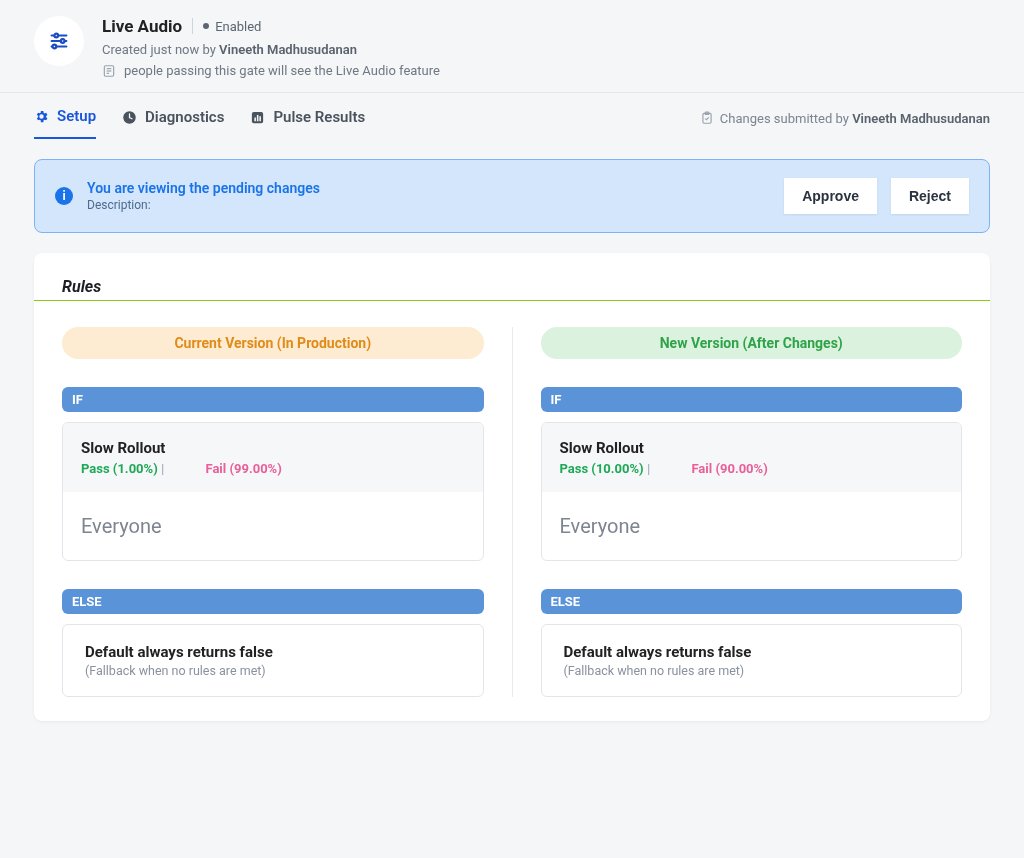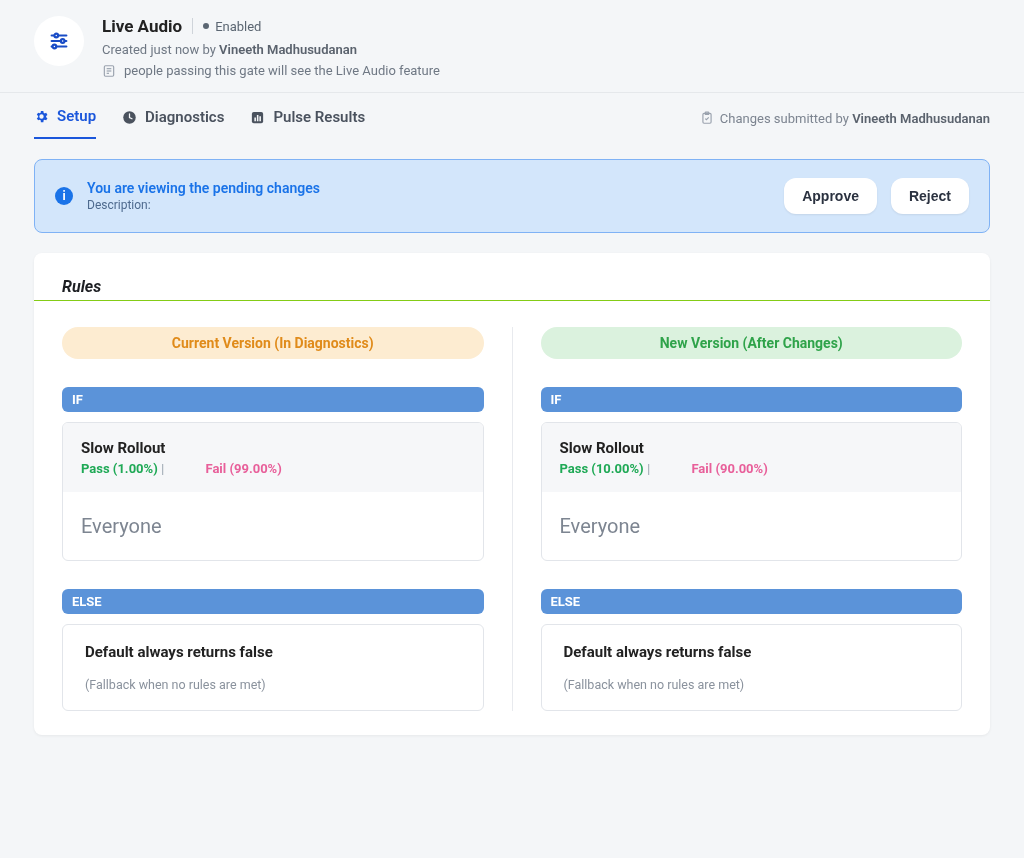--- a/index.html
+++ b/index.html
@@ -50,21 +50,21 @@
   }
   .banner-icon {
     width: 18px; height: 18px; border-radius: 50%; background: #1a73e8; color: #fff;
     display: flex; align-items: center; justify-content: center; font-size: 12px; font-weight: 700; flex-shrink: 0;
   }
   .banner-text { flex: 1; display: flex; flex-direction: column; gap: 2px; }
   .banner-title { color: #1a73e8; font-weight: 600; font-size: 14px; }
   .banner-desc { color: #4e6a8e; font-size: 12px; }
   .banner-actions { display: flex; gap: 14px; }
   .btn {
-    background: #fff; border: none; border-radius: 12px; padding: 10px 18px;
+    background: #fff; border: none; border-radius: 0; padding: 10px 18px;
     font-weight: 700; font-size: 14px; color: #2b3240; cursor: pointer;
     box-shadow: 0 1px 2px rgba(0,0,0,0.08);
   }
 
   .panel { background: #fff; border-radius: 8px; box-shadow: 0 1px 3px rgba(0,0,0,0.06); }
   .panel-head { padding: 24px 28px 4px 28px; border-bottom: 1px solid #84cc16; font-style: italic; }
   .panel-title { font-size: 16px; font-weight: 700; color: #1d1f23; }
   .panel-body { padding: 26px 28px 24px 28px; display: flex; position: relative; }
   .col { flex: 1; display: flex; flex-direction: column; }
   .col-left { padding-right: 28px; }
@@ -79,21 +79,21 @@
   .rule-card { border: 1px solid #e2e5ea; border-radius: 6px; margin-bottom: 28px; overflow: hidden; }
   .rule-head { background: #f6f7f9; padding: 16px 18px; }
   .rule-title { font-weight: 700; color: #222; font-size: 15px; margin-bottom: 4px; }
   .rule-meta { font-size: 13px; font-weight: 700; }
   .pass { color: #1fa956; }
   .sep  { color: #a6aeb9; font-weight:700; }
   .fail { color: #e85f9a; margin-left: 38px; }
   .rule-body { padding: 22px 18px; color: #7d8591; font-size: 20px; }
 
   .default-card { border: 1px solid #e2e5ea; border-radius: 6px; padding: 18px 22px; }
-  .default-title { font-weight: 700; color: #222; font-size: 15px; margin-bottom: 16px; }
+  .default-title { font-weight: 700; color: #222; font-size: 15px; margin-bottom: 2px; }
   .default-sub { color: #8a929d; font-size: 12.5px; }
 </style>
 </head>
 <body>
 
 <div class="container">
 
   <div class="header">
     <div class="header-icon">
       <svg width="22" height="22" viewBox="0 0 24 24" fill="none" stroke="currentColor" stroke-width="2.4" stroke-linecap="round">
@@ -187,21 +187,21 @@
       </div>
     </div>
 
     <div class="panel">
       <div class="panel-head">
         <div class="panel-title">Rules</div>
       </div>
       <div class="panel-body">
 
         <div class="col col-left">
-          <div class="pill pill-current">Current Version (In Diagnostics)</div>
+          <div class="pill pill-current">Current Version (In Production)</div>
           <span class="tag">IF</span>
           <div class="rule-card">
             <div class="rule-head">
               <div class="rule-title">Slow Rollout</div>
               <div class="rule-meta">
                 <span class="pass">Pass (1.00%)</span><span class="sep"> | </span><span class="fail">Fail (99.00%)</span>
               </div>
             </div>
             <div class="rule-body">Everyone</div>
           </div>

